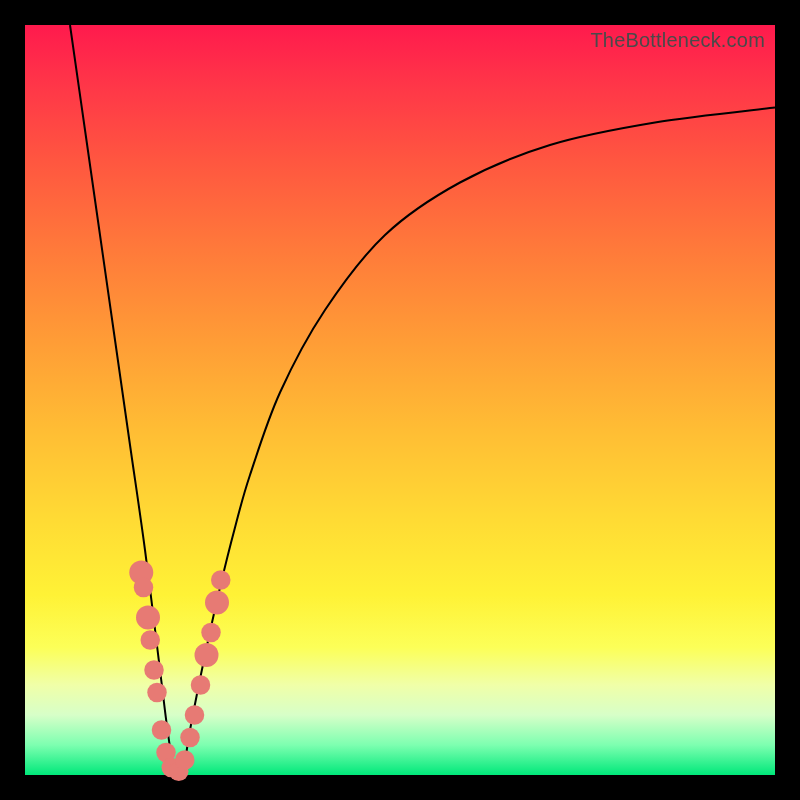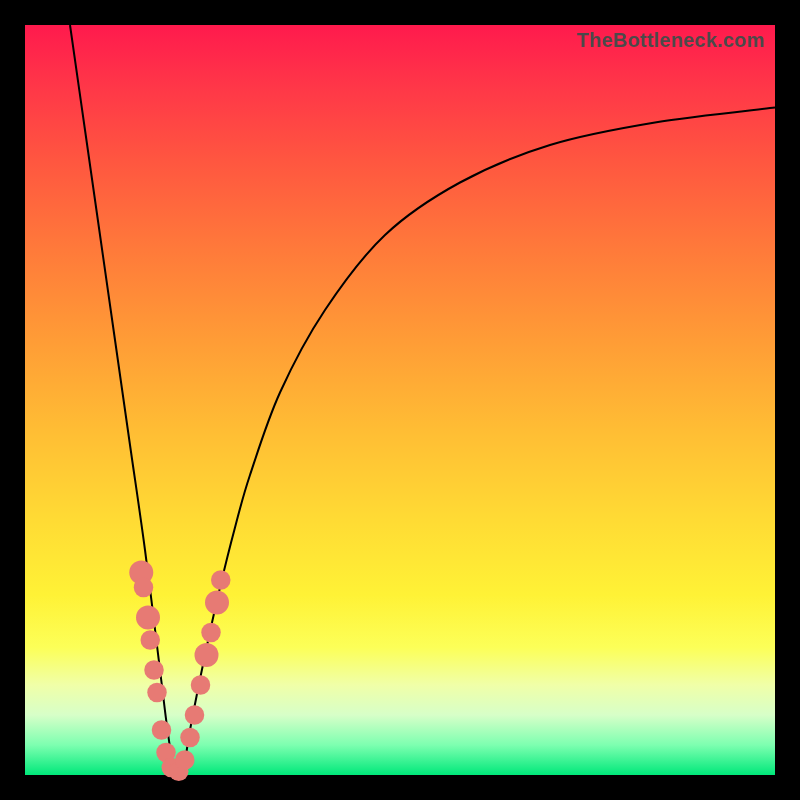--- a/index.html
+++ b/index.html
@@ -40,21 +40,21 @@
       #7dffb0 96%,
       #00e87a 100%
     );
   }
   .watermark {
     position: absolute;
     top: 4px;
     right: 10px;
     color: #4a4a4a;
     font-size: 20px;
-    font-weight: 700;
+    font-weight: 400;
     letter-spacing: 0.2px;
     user-select: none;
   }
   svg.curve {
     position: absolute;
     left: 0;
     top: 0;
     width: 750px;
     height: 750px;
     overflow: visible;

